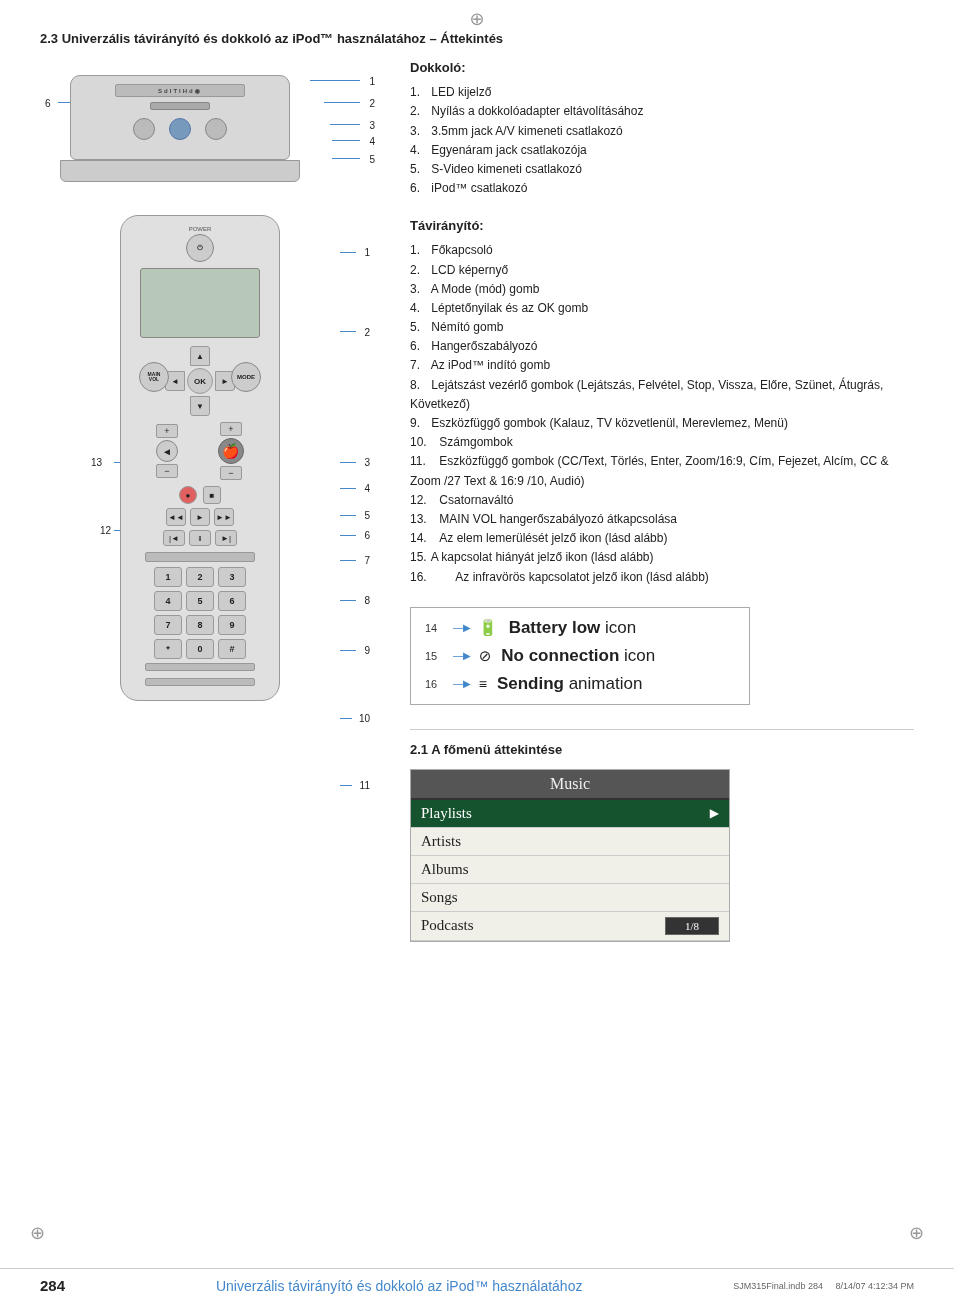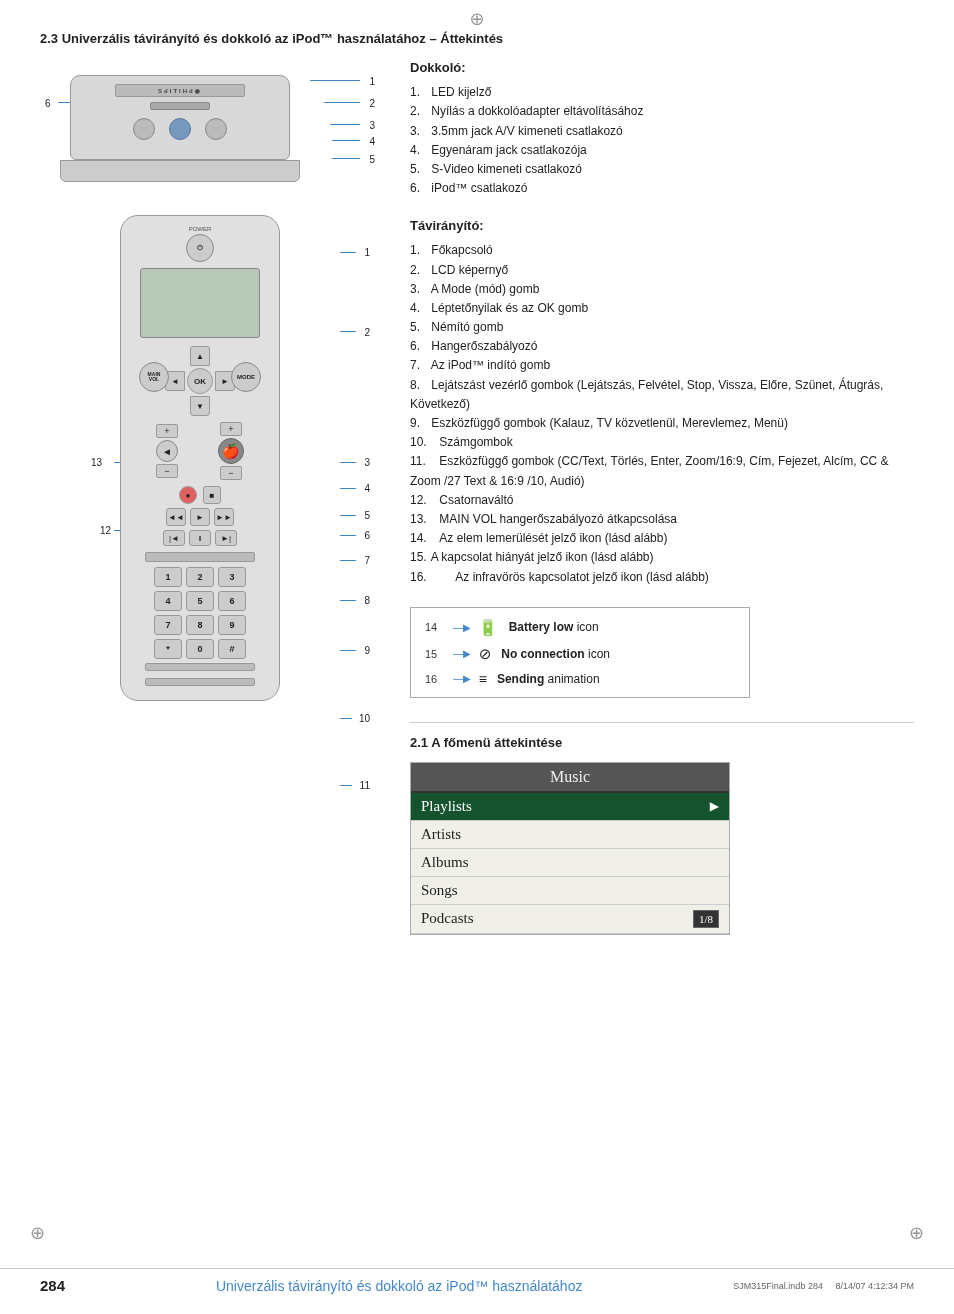--- a/index.html
+++ b/index.html
@@ -335,21 +335,21 @@
       margin-right: 8px;
       font-size: 10px;
     }
 
     .icon-graphic {
       margin-right: 10px;
       font-size: 16px;
     }
 
     .icon-label {
-      font-size: 12px;
+      font-size: 17px;
     }
 
     .icon-label strong {
       font-weight: bold;
     }
 
     
     .section-24 {
       margin-top: 24px;
       padding-top: 12px;
@@ -396,21 +396,21 @@
     }
 
     .menu-arrow {
       font-size: 12px;
     }
 
     .menu-page-num {
       background: #333;
       color: #fff;
       font-size: 11px;
-      padding: 2px 5px;
+      padding: 2px 19px;
       border: 1px solid #666;
     }
 
     
     .page-footer {
       position: absolute;
       bottom: 20px;
       left: 0;
       right: 0;
       display: flex;

